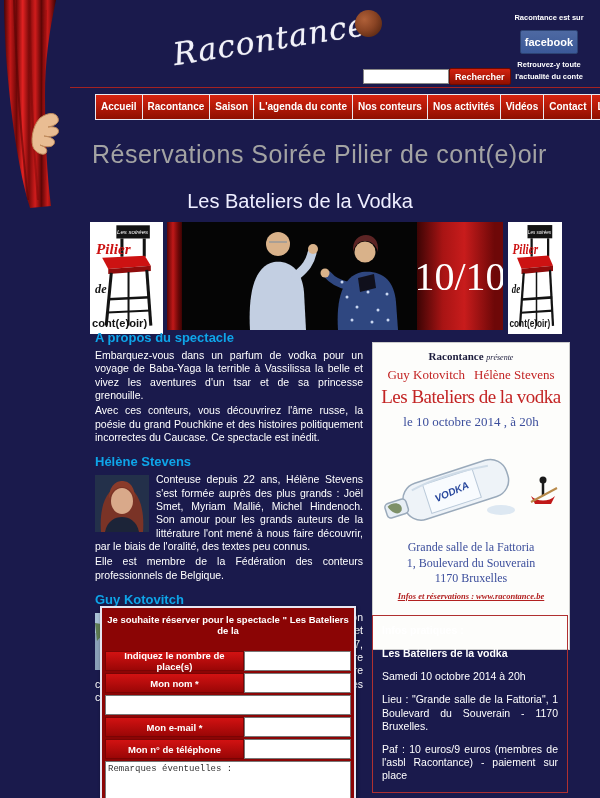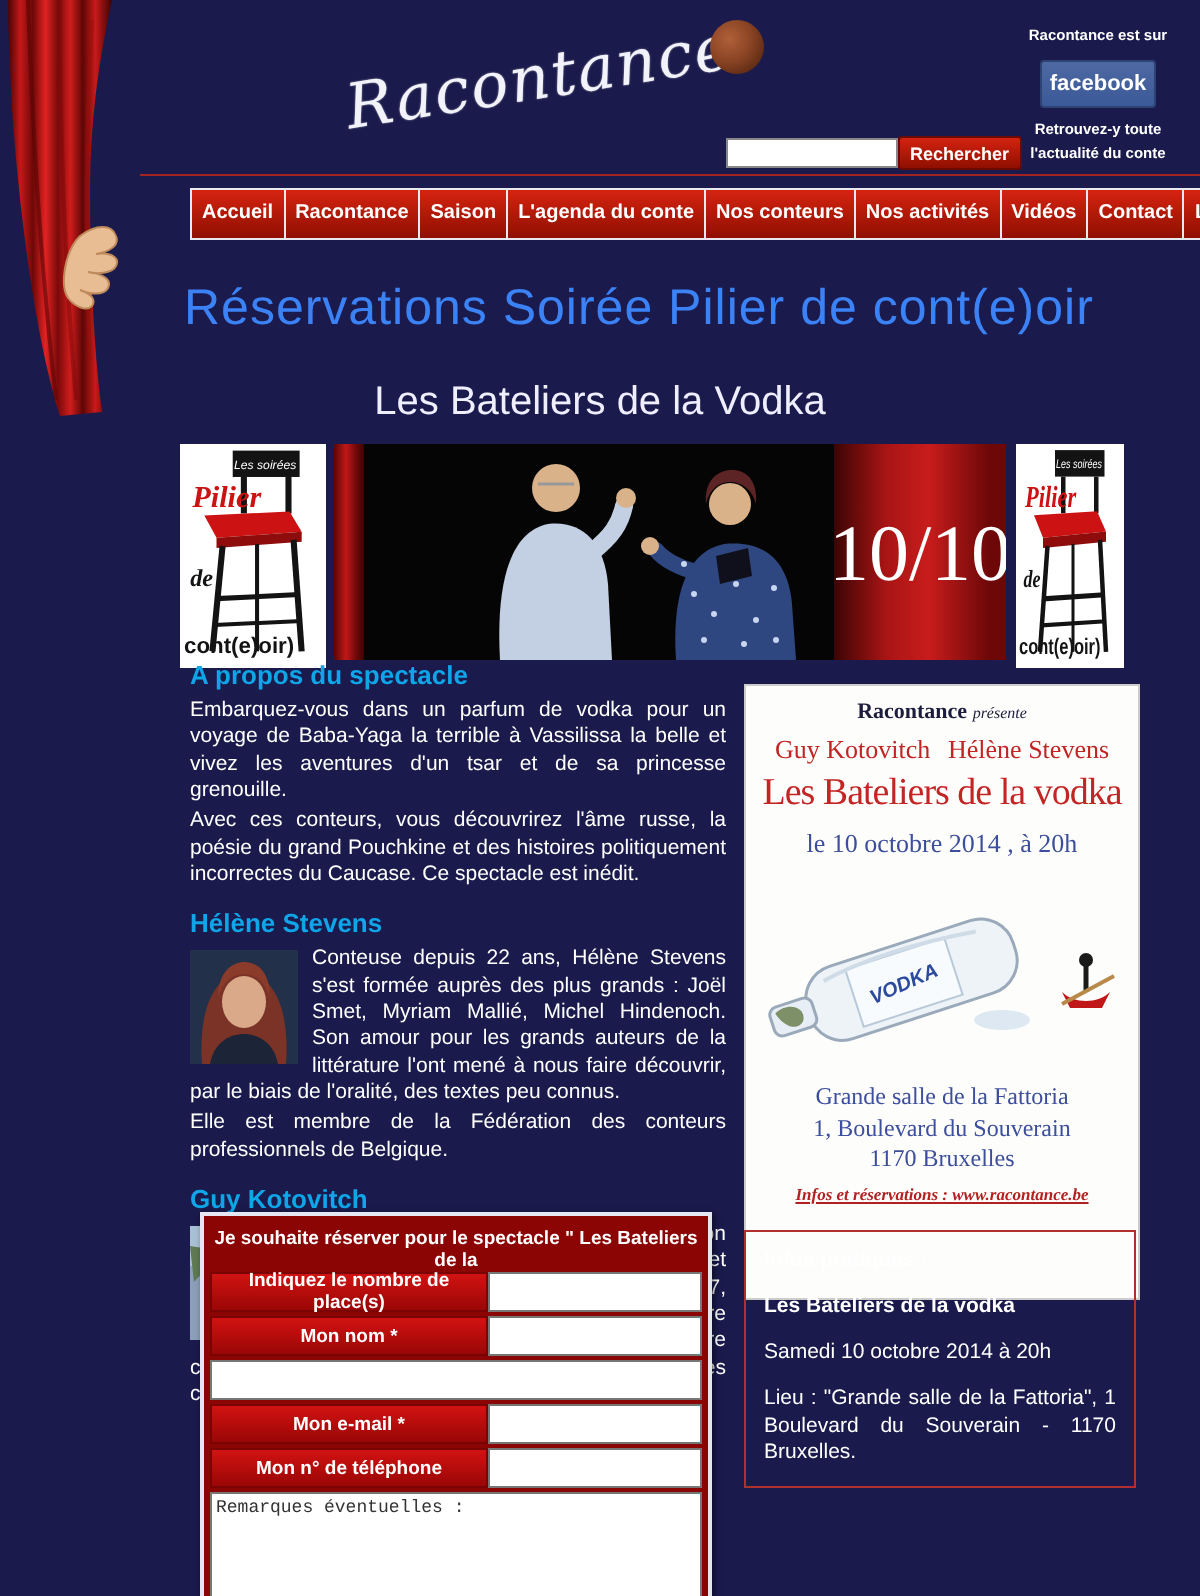--- a/index.html
+++ b/index.html
@@ -50,21 +50,21 @@
     display:block;height:24px;line-height:24px;padding:0 5px;white-space:nowrap;
     background:linear-gradient(#d62310,#8f0f00);
     border-right:1px solid #e8e8f0;
     color:#fff;font-size:10px;font-weight:bold;text-decoration:none;cursor:pointer;
   }
   .nav a:last-child{border-right:none;}
 
   
   .page-title{
     position:absolute;left:92px;top:140px;width:486px;
-    font-size:25px;font-weight:normal;color:#3b82f6;margin:0;letter-spacing:0.5px;
+    font-size:25px;font-weight:normal;color:#a3a3a3;margin:0;letter-spacing:0.5px;
   }
   .show-title{
     position:absolute;left:90px;top:190px;width:420px;text-align:center;
     font-size:20px;font-weight:normal;color:#eef;margin:0;
   }
 
   
   .banner{position:absolute;left:90px;top:222px;width:472px;height:108px;display:flex;}
   .stool-box{background:#fff;height:112px;flex:0 0 auto;}
   .stool-box.left{width:73px;margin-right:4px;}
@@ -117,21 +117,21 @@
   .infos-just{text-align:justify;}
 
   
   .resa-form{
     position:absolute;left:100px;top:606px;width:256px;box-sizing:border-box;
     background:#8b0505;border:2px solid #e6e6f2;padding:2px 3px 6px 3px;
     box-shadow:1px 1px 3px rgba(0,0,0,0.5);
   }
   .form-header{
     text-align:center;font-size:9.5px;font-weight:bold;color:#fff;
-    padding:4px 0 0 0;
+    padding:4px 0 15px 0;
   }
   .form-row{display:flex;margin-bottom:2px;height:20px;}
   .form-label{
     flex:0 0 139px;background:linear-gradient(#d21212,#9a0606);
     border:1px solid #7a0404;box-sizing:border-box;
     color:#fff;font-size:9.5px;font-weight:bold;
     display:flex;align-items:center;justify-content:center;text-align:center;
   }
   .form-input{flex:1 1 auto;border:1px solid #777;background:#fff;font-size:10px;padding:0 2px;min-width:0;}
   .form-textarea{
@@ -331,20 +331,21 @@
   <div class="poster-venue">1, Boulevard du Souverain</div>
   <div class="poster-venue">1170 Bruxelles</div>
   <div class="poster-infos">Infos et réservations : www.racontance.be</div>
 </div>
 
 <div class="infos-box">
   <p class="infos-heading">Infos pratiques :</p>
   <p class="infos-title">Les Bateliers de la vodka</p>
   <p>Samedi 10 octobre 2014 à 20h</p>
   <p class="infos-just">Lieu : "Grande salle de la Fattoria", 1 Boulevard du Souverain - 1170 Bruxelles.</p>
+  <p class="infos-just">Paf : 10 euros/9 euros (membres de l'asbl Racontance) - paiement sur place</p>
 </div>
 
 <div class="resa-form">
   <div class="form-header">Je souhaite réserver pour le spectacle " Les Bateliers de la</div>
 
   <div class="form-row">
     <div class="form-label">Indiquez le nombre de place(s)</div>
     <input class="form-input" value="" style="">
   </div>
   <div class="form-row">

